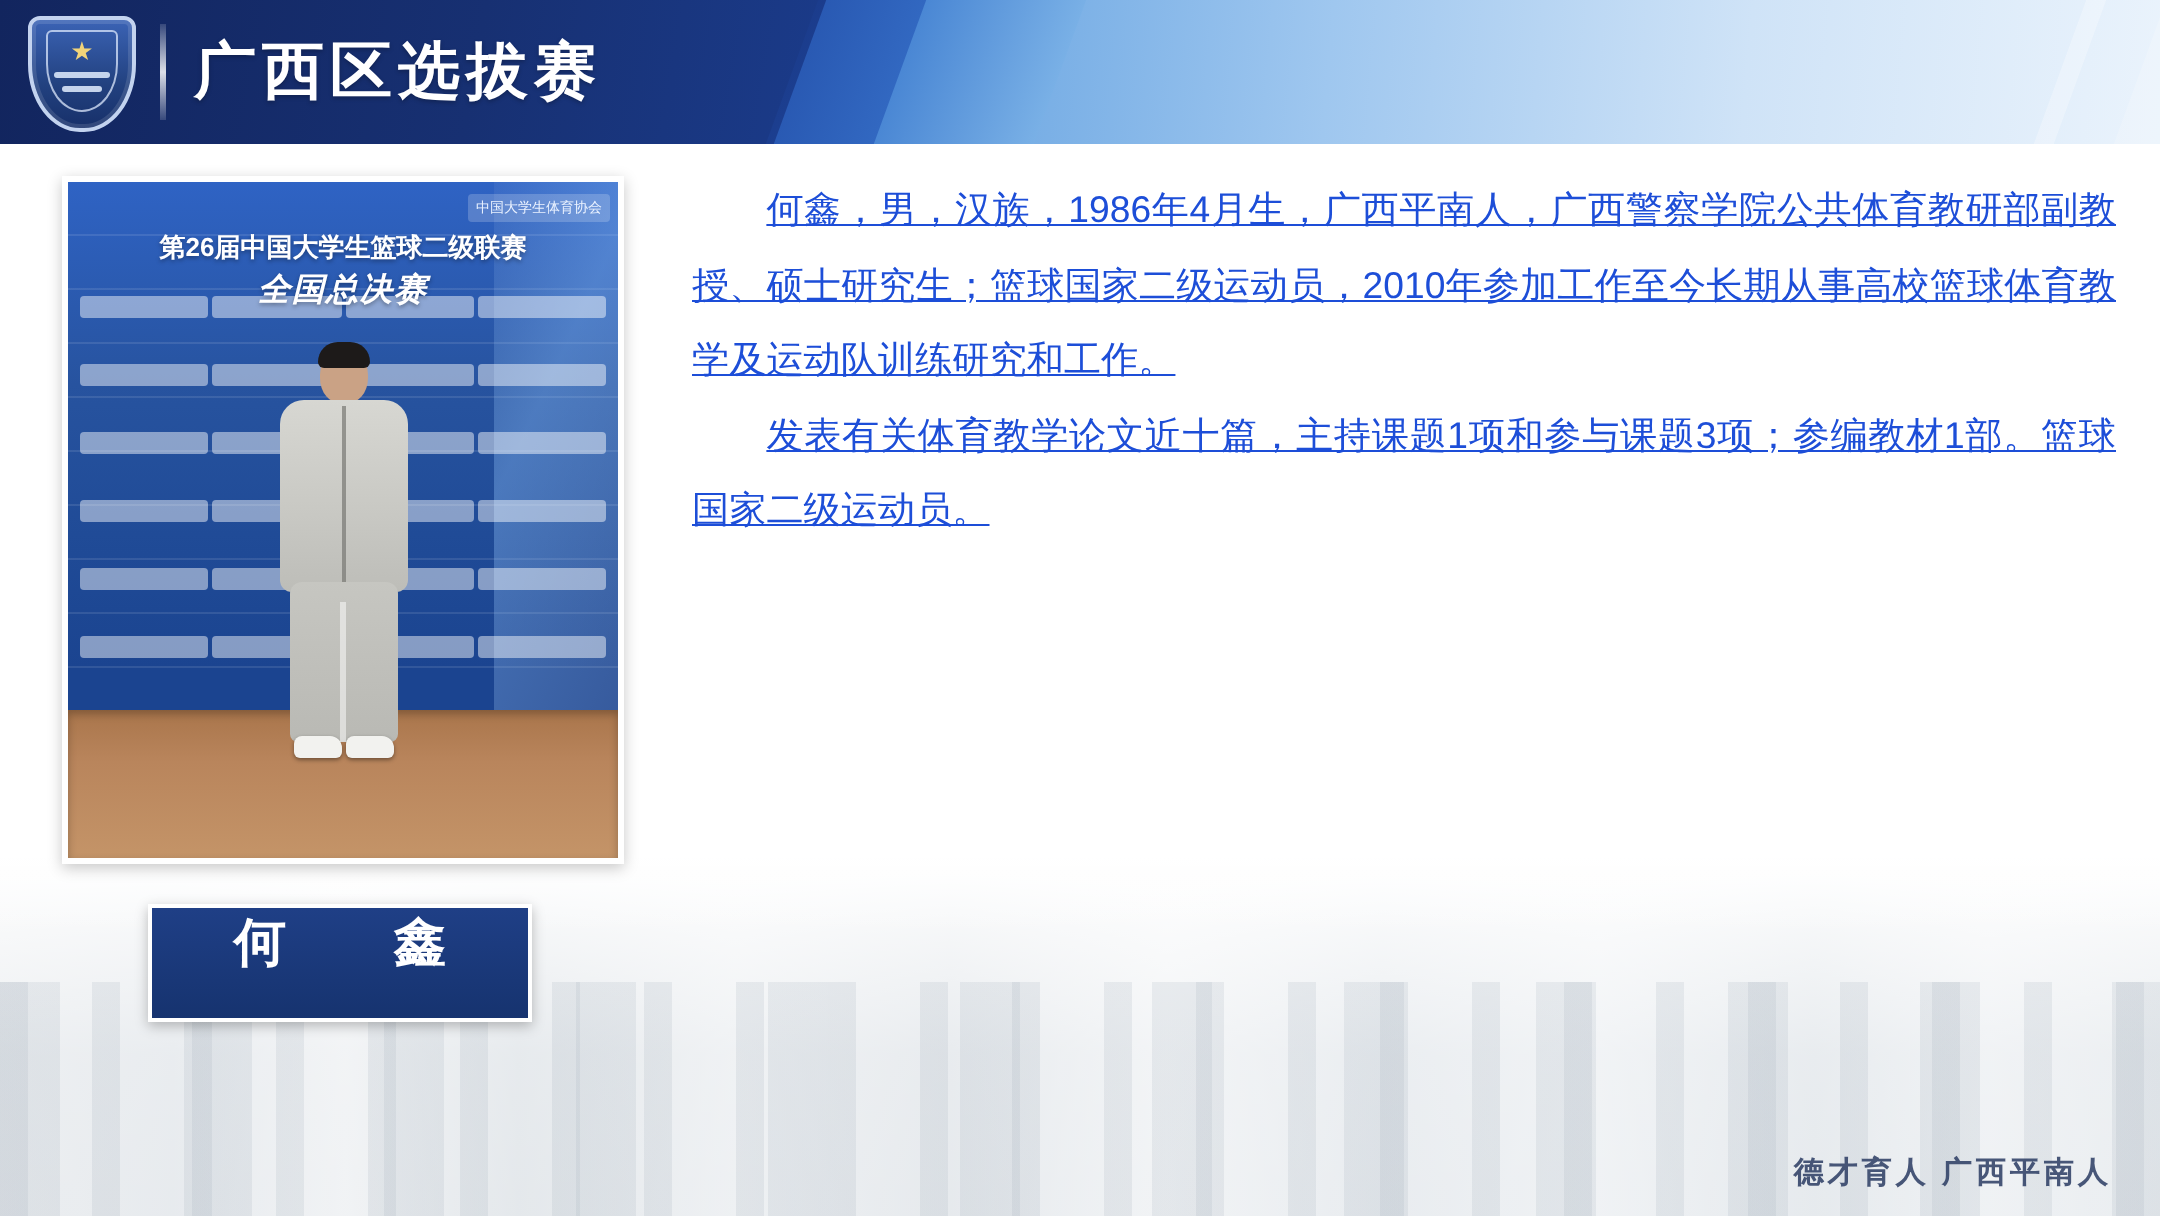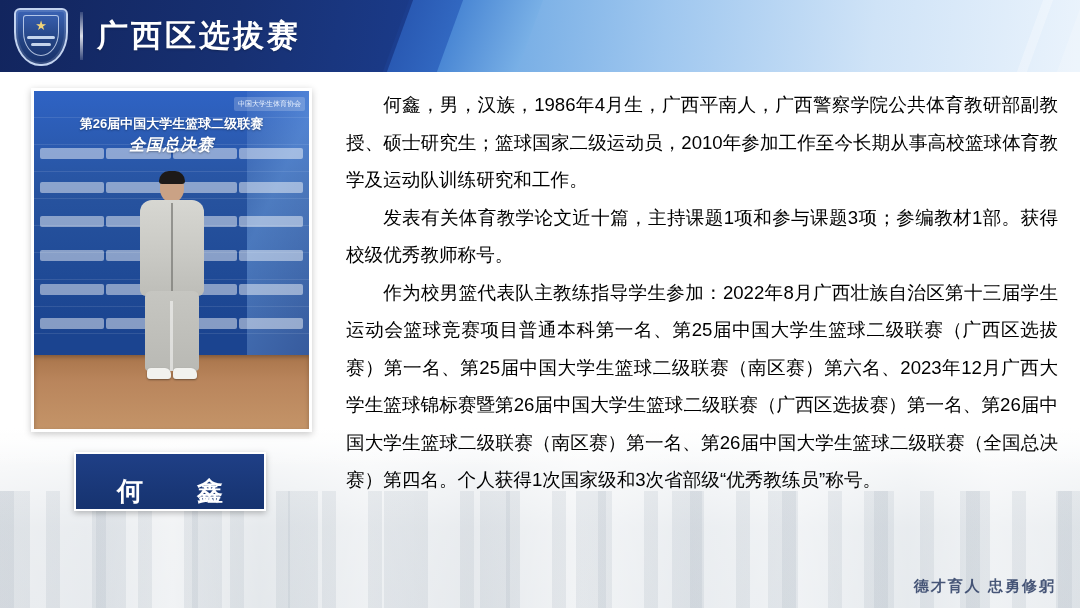--- a/index.html
+++ b/index.html
@@ -324,42 +324,43 @@
   .name-plate {
     position: absolute;
     top: 452px;
     left: 74px;
     width: 188px;
     height: 55px;
     background: linear-gradient(180deg, #1f3f86 0%, #16336f 100%);
     border: 2px solid #ffffff;
     box-shadow: 0 2px 6px rgba(0,0,0,0.25);
     display: flex;
-    align-items: flex-end;
+    align-items: flex-start;
     justify-content: center;
   }
   .name-plate span {
     color: #ffffff;
     font-size: 26px;
     font-weight: bold;
     letter-spacing: 14px;
     text-indent: 14px;
   }
 
   
   .body-text {
     position: absolute;
     top: 86px;
     left: 346px;
     width: 712px;
-    color: #000000;
+    color: #1d4ed8;
     font-size: 18.6px;
     line-height: 37.5px;
     text-align: justify;
     text-justify: inter-ideograph;
+    text-decoration: underline;
   }
   .body-text p {
     margin: 0;
     text-indent: 2em;
   }
 
   
   .footer-slogan {
     position: absolute;
     right: 24px;
@@ -447,19 +448,18 @@
       </div>
     </div>
   </div>
 
   <div class="name-plate">
     <span>何　鑫</span>
   </div>
 
   <div class="body-text">
     <p>何鑫，男，汉族，1986年4月生，广西平南人，广西警察学院公共体育教研部副教授、硕士研究生；篮球国家二级运动员，2010年参加工作至今长期从事高校篮球体育教学及运动队训练研究和工作。</p>
-    <p>发表有关体育教学论文近十篇，主持课题1项和参与课题3项；参编教材1部。获得校级优秀教师称号。</p>
-    <p>作为校男篮代表队主教练指导学生参加：2022年8月广西壮族自治区第十三届学生运动会篮球竞赛项目普通本科第一名、第25届中国大学生篮球二级联赛（广西区选拔赛）第一名、第25届中国大学生篮球二级联赛（南区赛）第六名、2023年12月广西大学生篮球锦标赛暨第26届中国大学生篮球二级联赛（广西区选拔赛）第一名、第26届中国大学生篮球二级联赛（南区赛）第一名、第26届中国大学生篮球二级联赛（全国总决赛）第四名。个人获得1次国家级和3次省部级“优秀教练员”称号。</p>
+    <p>发表有关体育教学论文近十篇，主持课题1项和参与课题3项；参编教材1部。篮球国家二级运动员。</p>
   </div>
 
-  <div class="footer-slogan">德才育人 忠勇修躬</div>
+  <div class="footer-slogan">德才育人 广西平南人</div>
 
 </div>
 
 </body></html>

